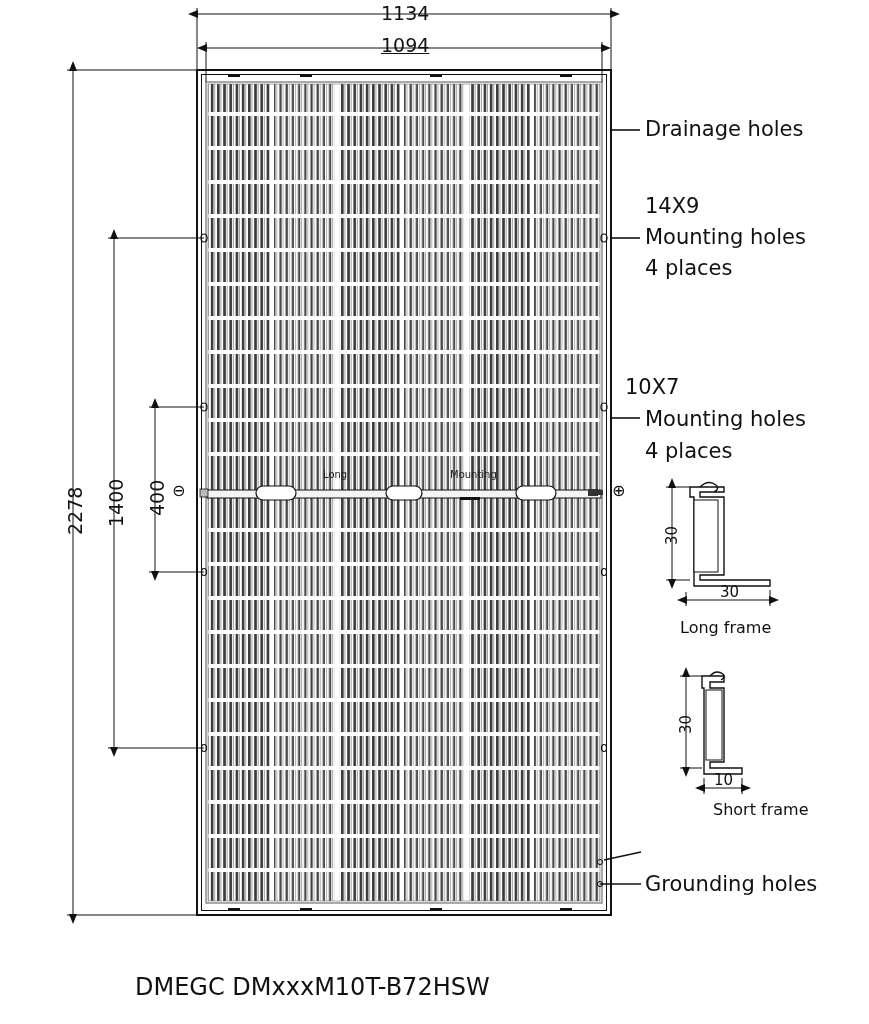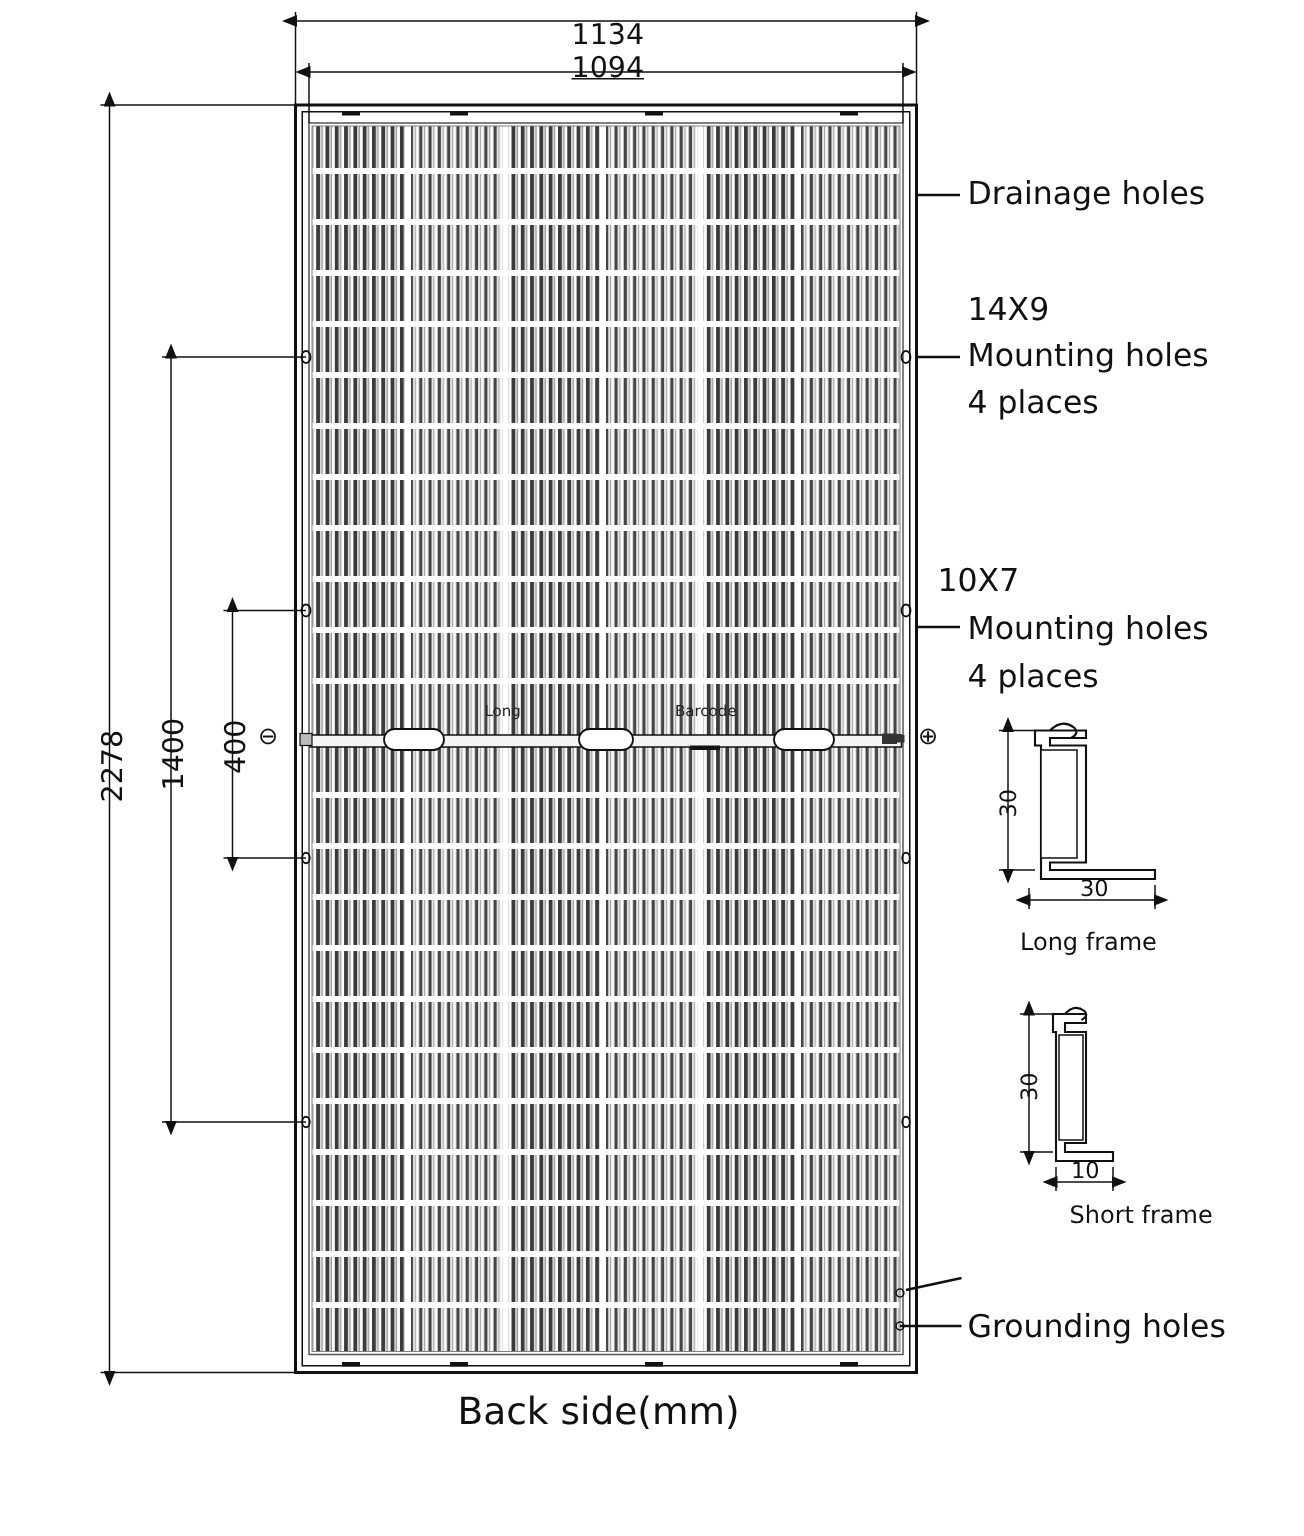--- a/index.html
+++ b/index.html
@@ -238,21 +238,21 @@
         <line x1="686" y1="676" x2="686" y2="768" marker-start="url(#arrowL)" marker-end="url(#arrowR)"></line>
         <line x1="680" y1="676" x2="702" y2="676"></line>
         <line x1="680" y1="768" x2="702" y2="768"></line>
         <line x1="704" y1="788" x2="742" y2="788" marker-start="url(#arrowL)" marker-end="url(#arrowR)"></line>
         <line x1="704" y1="778" x2="704" y2="794"></line>
         <line x1="742" y1="778" x2="742" y2="794"></line>
       </g>
     </g>
   </svg>
 
-  <div class="txt dim" style="left:381px; top:14px;">1134</div>
+  <div class="txt dim" style="left:381px; top:4px;">1134</div>
 
   <div class="txt dim" style="left:381px; top:36px;text-decoration:underline;">1094</div>
 
   <div class="txt dim rot90" style="left:66px; top:535px;">2278</div>
 
   <div class="txt dim rot90" style="left:107px; top:527px;">1400</div>
 
   <div class="txt dim rot90" style="left:148px; top:516px;">400</div>
 
   <div class="txt annot" style="left:645px; top:119px;">Drainage holes</div>
@@ -261,27 +261,27 @@
   <div class="txt annot" style="left:645px; top:227px;">Mounting holes</div>
   <div class="txt annot" style="left:645px; top:258px;">4 places</div>
 
   <div class="txt annot" style="left:625px; top:377px;">10X7</div>
   <div class="txt annot" style="left:645px; top:409px;">Mounting holes</div>
   <div class="txt annot" style="left:645px; top:441px;">4 places</div>
 
   <div class="txt annot" style="left:645px; top:874px;">Grounding holes</div>
 
   <div class="txt tiny" style="left:323px; top:470px;">Long</div>
-  <div class="txt tiny" style="left:450px; top:470px;">Barcode</div>
+  <div class="txt tiny" style="left:450px; top:470px;">Mounting</div>
   <div class="txt" style="left:172px; top:483px; font-size:16px;">⊖</div>
   <div class="txt" style="left:612px; top:483px; font-size:16px;">⊕</div>
 
   <div class="txt small rot90" style="left:665px; top:545px;">30</div>
   <div class="txt small" style="left:720px; top:585px;">30</div>
   <div class="txt frame-lbl" style="left:680px; top:620px;">Long frame</div>
 
   <div class="txt small rot90" style="left:679px; top:734px;">30</div>
   <div class="txt small" style="left:714px; top:773px;">10</div>
   <div class="txt frame-lbl" style="left:673px; top:802px;margin-left:40px;">Short frame</div>
 
-  <div class="txt caption" style="left:305px; top:928px;">Back side(mm)</div>
+  <div class="txt model" style="left:135px; top:975px;">DMEGC DMxxxM10T-B72HSW</div>
 
 </div>
 
 </body></html>

